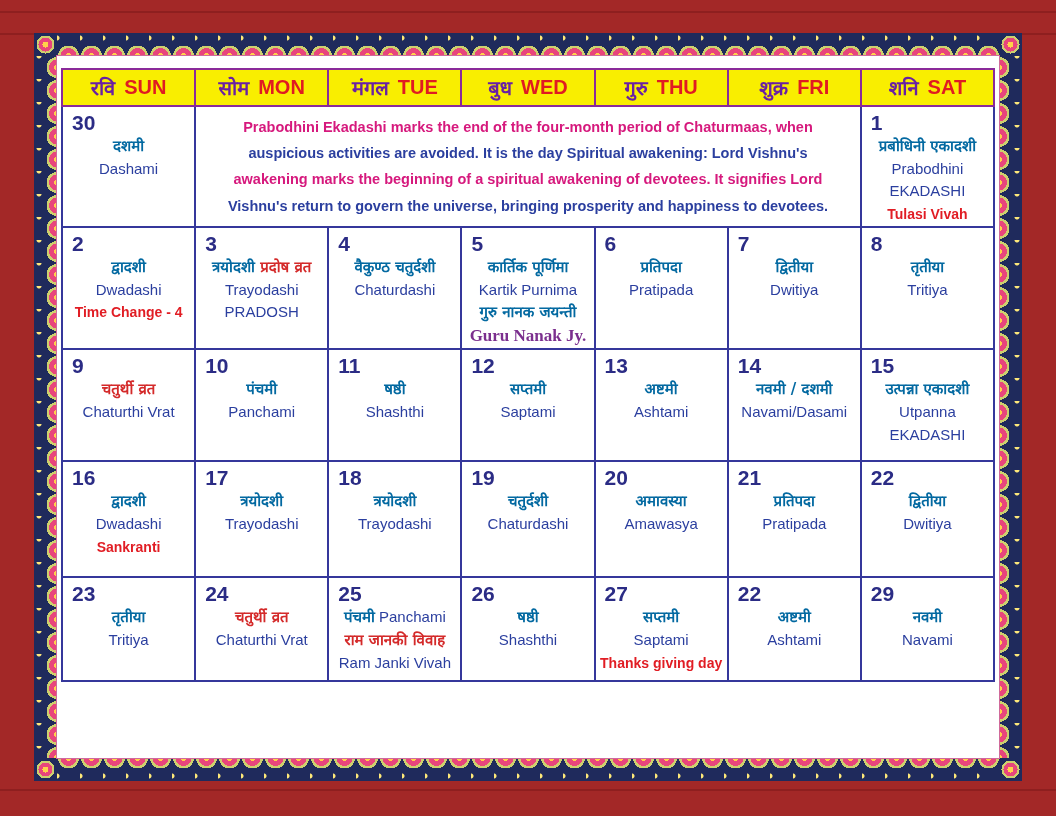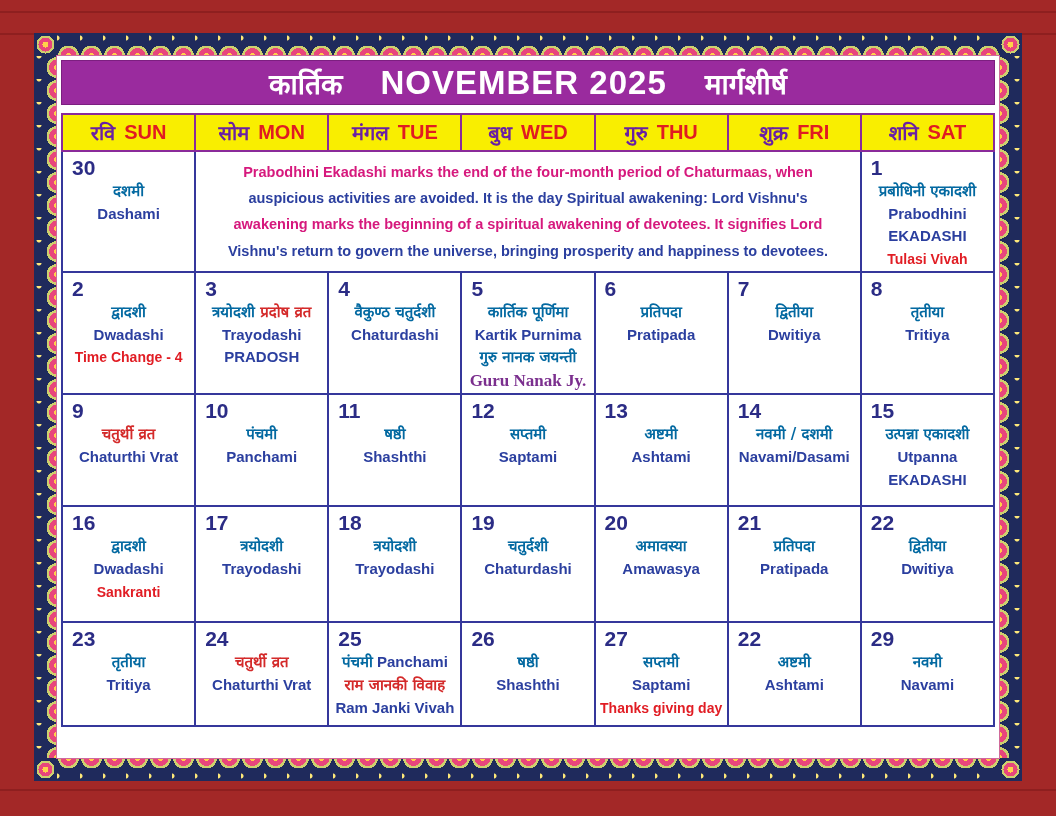--- a/index.html
+++ b/index.html
@@ -74,21 +74,21 @@
   tr.r4 td{height:114px}
   tr.r5 td{height:102px}
   .date-num{
     color:#2b2c85;font-weight:bold;font-size:21px;line-height:1;
     padding:5px 0 0 9px;text-align:left;
   }
   .cell-lines{text-align:center;padding:2px 2px 0 2px;}
   .cell-line{line-height:1.42;}
   .dp{font-family:"DejaVu Sans",sans-serif;color:#0369a1;font-weight:bold;font-size:15px;}
   .dr{font-family:"DejaVu Sans",sans-serif;color:#d42a2a;font-weight:bold;font-size:15px;}
-  .eb{color:#2b3f9f;font-weight:bold;font-size:15px;}
+  .eb{color:#2b3f9f;font-weight:normal;font-size:15px;}
   .er{color:#e11d24;font-weight:bold;font-size:14px;}
   .ps{font-family:"Liberation Serif",serif;color:#7b2f8e;font-weight:bold;font-size:17px;}
 
   .msg-cell{vertical-align:middle !important;}
   .msg-line{
     text-align:center;font-weight:bold;font-size:14.5px;line-height:1.8;
     padding:0 8px;
   }
   .mp{color:#d6197d;} .mb{color:#2b3f9f;}
 
@@ -106,25 +106,20 @@
   <div class="bstrip b-top"></div>
   <div class="bstrip b-bottom"></div>
   <div class="bstrip b-left"></div>
   <div class="bstrip b-right"></div>
   <div class="corner c-tl"></div>
   <div class="corner c-tr"></div>
   <div class="corner c-bl"></div>
   <div class="corner c-br"></div>
 
   <div class="inner">
-    <div class="title-bar">
-      <span class="title-hindi">कार्तिक</span>
-      <span class="title-month">NOVEMBER 2025</span>
-      <span class="title-hindi">मार्गशीर्ष</span>
-    </div>
 
     <table class="cal">
       <thead>
         <tr>
             <th>
               <div class="dh">
                 <span class="dh-hi">रवि</span>
                 <span class="dh-en">SUN</span>
               </div>
             </th>

